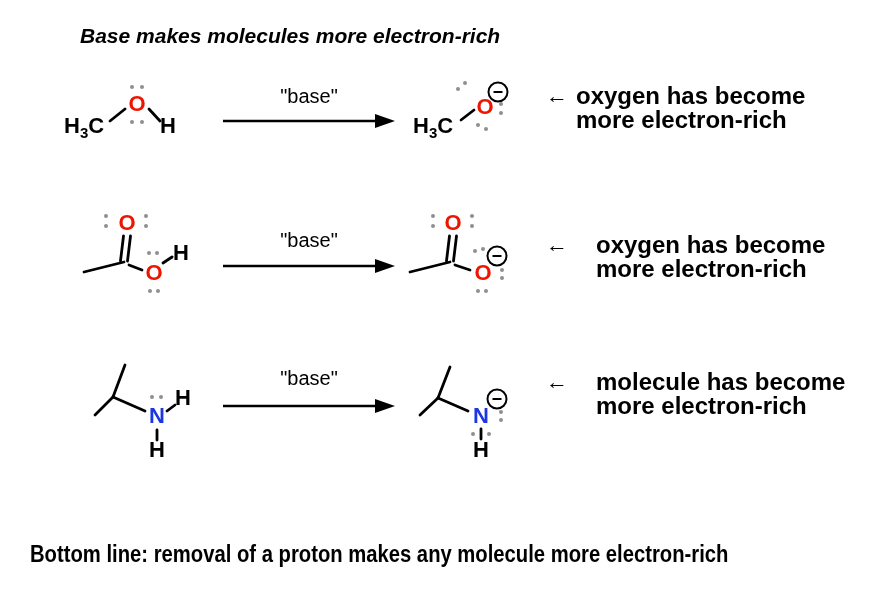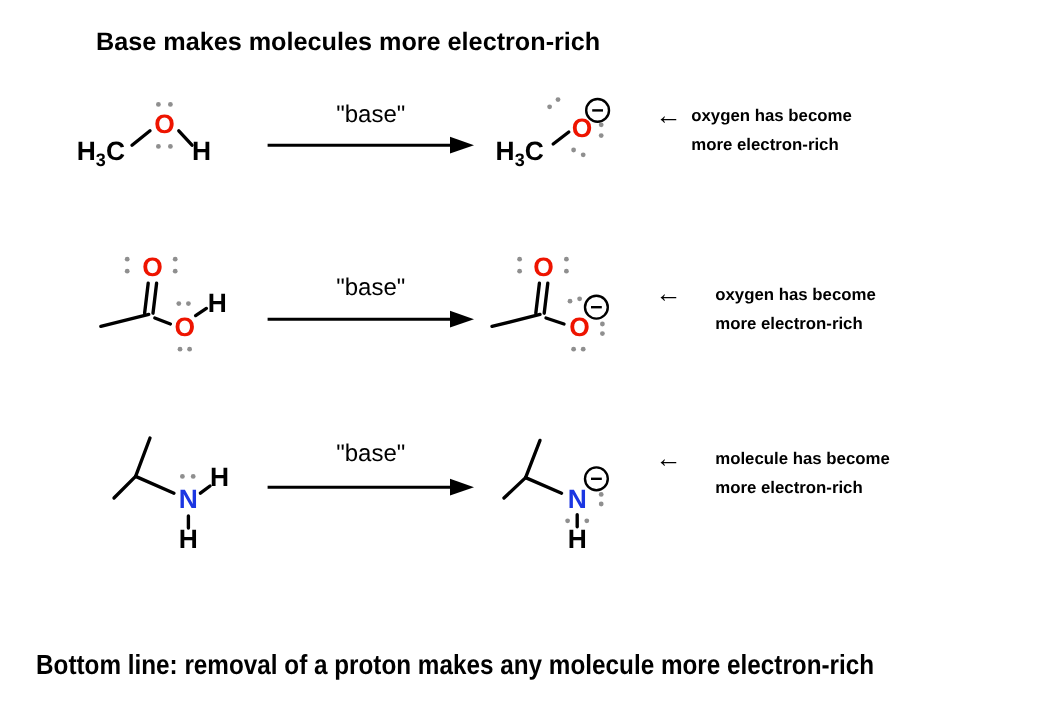--- a/index.html
+++ b/index.html
@@ -1,31 +1,31 @@
 <!DOCTYPE html>
 <html><head>
 <meta charset="utf-8">
 <style>
   html,body{margin:0;padding:0;background:#ffffff;}
   .canvas{
     position:relative;width:874px;height:594px;background:#ffffff;
     font-family:"Liberation Sans",sans-serif;color:#000;overflow:hidden;
   }
   .abs{position:absolute;}
-  .title{font-size:21px;font-weight:700;white-space:nowrap;}
+  .title{font-size:21px;font-weight:700;white-space:nowrap;font-style:italic;}
   .bottom-line{
     font-size:23px;font-weight:700;white-space:nowrap;
     transform:scaleX(0.88);transform-origin:left center;
   }
   .reagent-label{
     width:172px;text-align:center;font-size:20px;font-weight:400;white-space:nowrap;
   }
   .annotation{display:flex;align-items:flex-start;font-weight:700;}
   .annotation .arr{font-size:22px;line-height:23px;}
-  .annotation .ann-text{font-size:14px;line-height:24px;white-space:nowrap;}
+  .annotation .ann-text{font-size:24px;line-height:24px;white-space:nowrap;}
   .gap-sm{margin-right:8px;}
   .gap-lg{margin-right:28px;}
   svg{display:block;overflow:visible;}
   svg text{font-family:"Liberation Sans",sans-serif;font-weight:700;font-size:22px;}
   .bond{stroke:#000000;stroke-width:2.8;stroke-linecap:round;fill:none;}
   .lp{fill:#8f8f8f;stroke:none;}
   .charge{stroke:#000000;stroke-width:2;fill:none;}
   .rxn-line{stroke:#000000;stroke-width:2.6;}
   .rxn-head{fill:#000000;stroke:none;}
   .sub{font-size:15px;}

